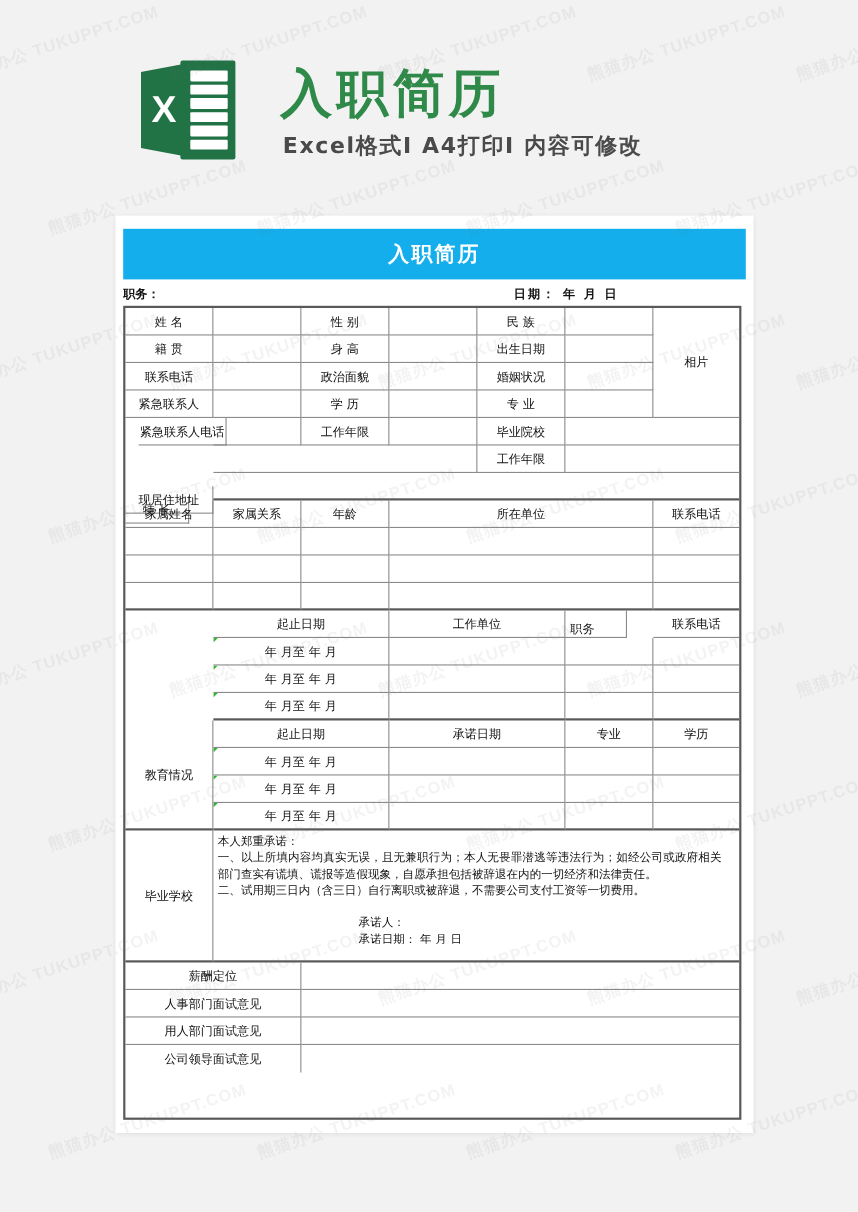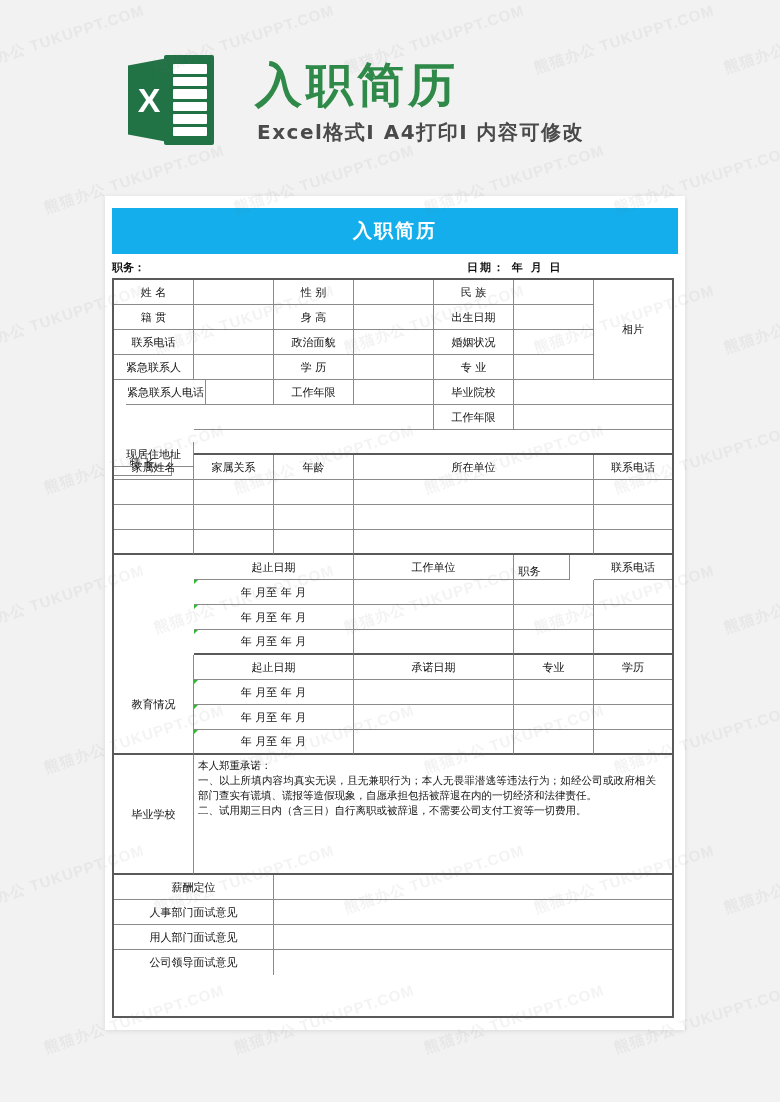--- a/index.html
+++ b/index.html
@@ -339,20 +339,24 @@
       <div class="cell thickB" style="left: 0px; top: 375px; width: 80px; height: 100px;">
         <span class="lbl">教育情况</span>
       </div>
       <div class="cell thickB" style="left: 0px; top: 475px; width: 80px; height: 120px;">
         <span class="lbl">毕业学校</span>
       </div>
       <div class="cell pledge-body noR thickB" style="left: 80px; top: 475px; width: 478px; height: 120px;">
         <div class="p1">本人郑重承诺：</div>
         <div class="p1">一、以上所填内容均真实无误，且无兼职行为；本人无畏罪潜逃等违法行为；如经公司或政府相关部门查实有谎填、谎报等造假现象，自愿承担包括被辞退在内的一切经济和法律责任。</div>
         <div class="p1">二、试用期三日内（含三日）自行离职或被辞退，不需要公司支付工资等一切费用。</div>
+        <div class="sign-block">
+          <div>承诺人：</div>
+          <div class="sign-clip">承诺日期： 年 月 日</div>
+        </div>
       </div>
       <div class="cell" style="left: 0px; top: 595px; width: 160px; height: 25px;">
         <span class="lbl">薪酬定位</span>
       </div>
       <div class="cell noR" style="left: 160px; top: 595px; width: 398px; height: 25px;"></div>
       <div class="cell" style="left: 0px; top: 620px; width: 160px; height: 25px;">
         <span class="lbl">人事部门面试意见</span>
       </div>
       <div class="cell noR" style="left: 160px; top: 620px; width: 398px; height: 25px;"></div>
       <div class="cell" style="left: 0px; top: 645px; width: 160px; height: 25px;">

